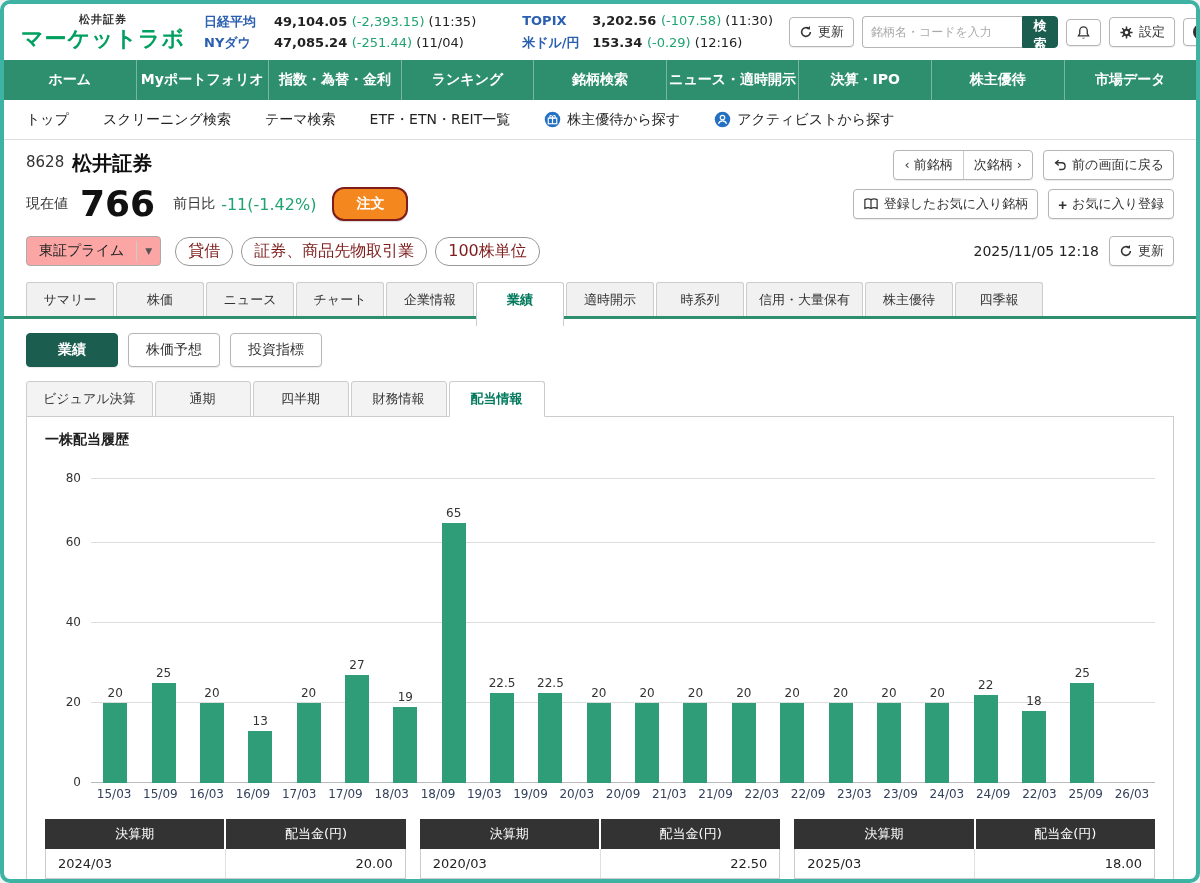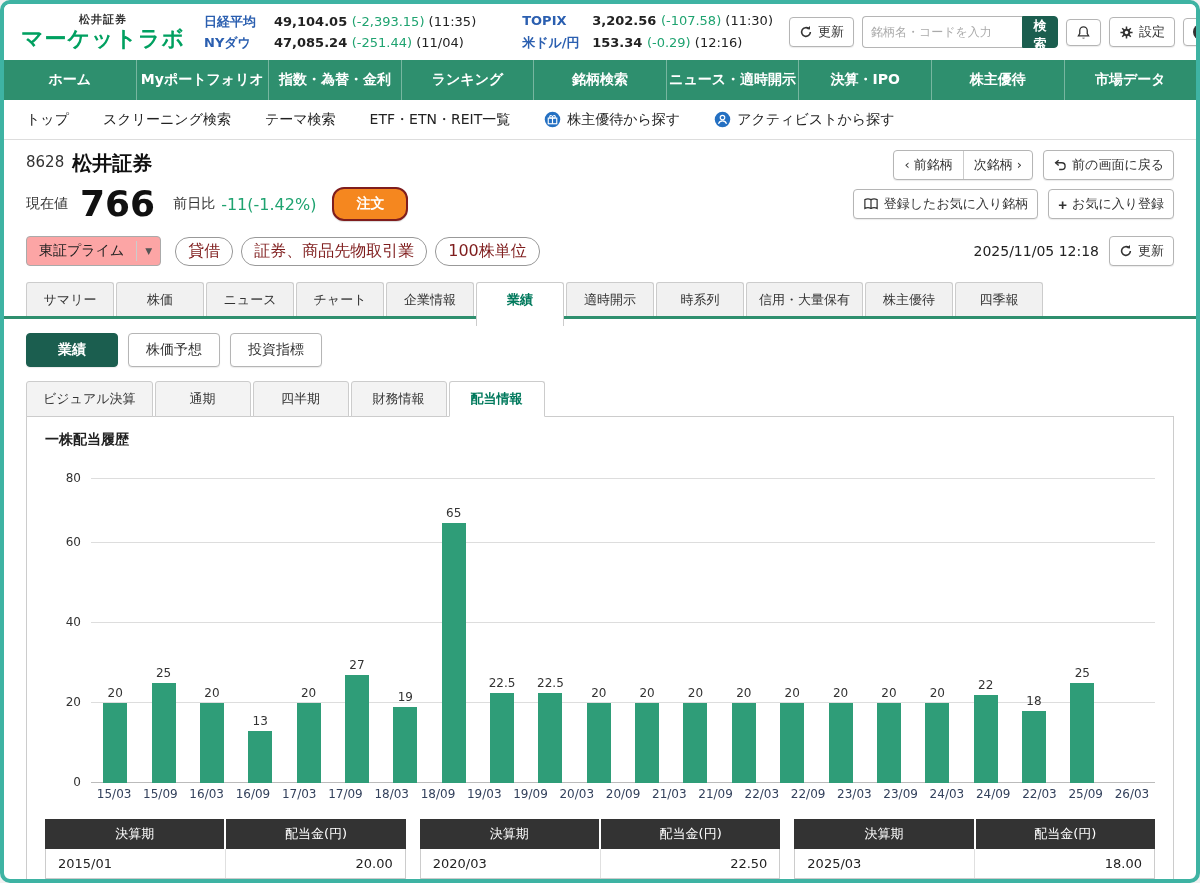--- a/index.html
+++ b/index.html
@@ -472,21 +472,21 @@
           </div>
       </div>
 
       <div class="tables" id="tables">
           <div class="divi-table">
             <div class="t-head">
               <div class="t-cell">決算期</div>
               <div class="t-cell">配当金(円)</div>
             </div>
             <div class="t-row">
-              <div class="t-cell">2015/01</div>
+              <div class="t-cell">2024/03</div>
               <div class="t-cell num">20.00</div>
             </div>
           </div>
           <div class="divi-table">
             <div class="t-head">
               <div class="t-cell">決算期</div>
               <div class="t-cell">配当金(円)</div>
             </div>
             <div class="t-row">
               <div class="t-cell">2020/03</div>

